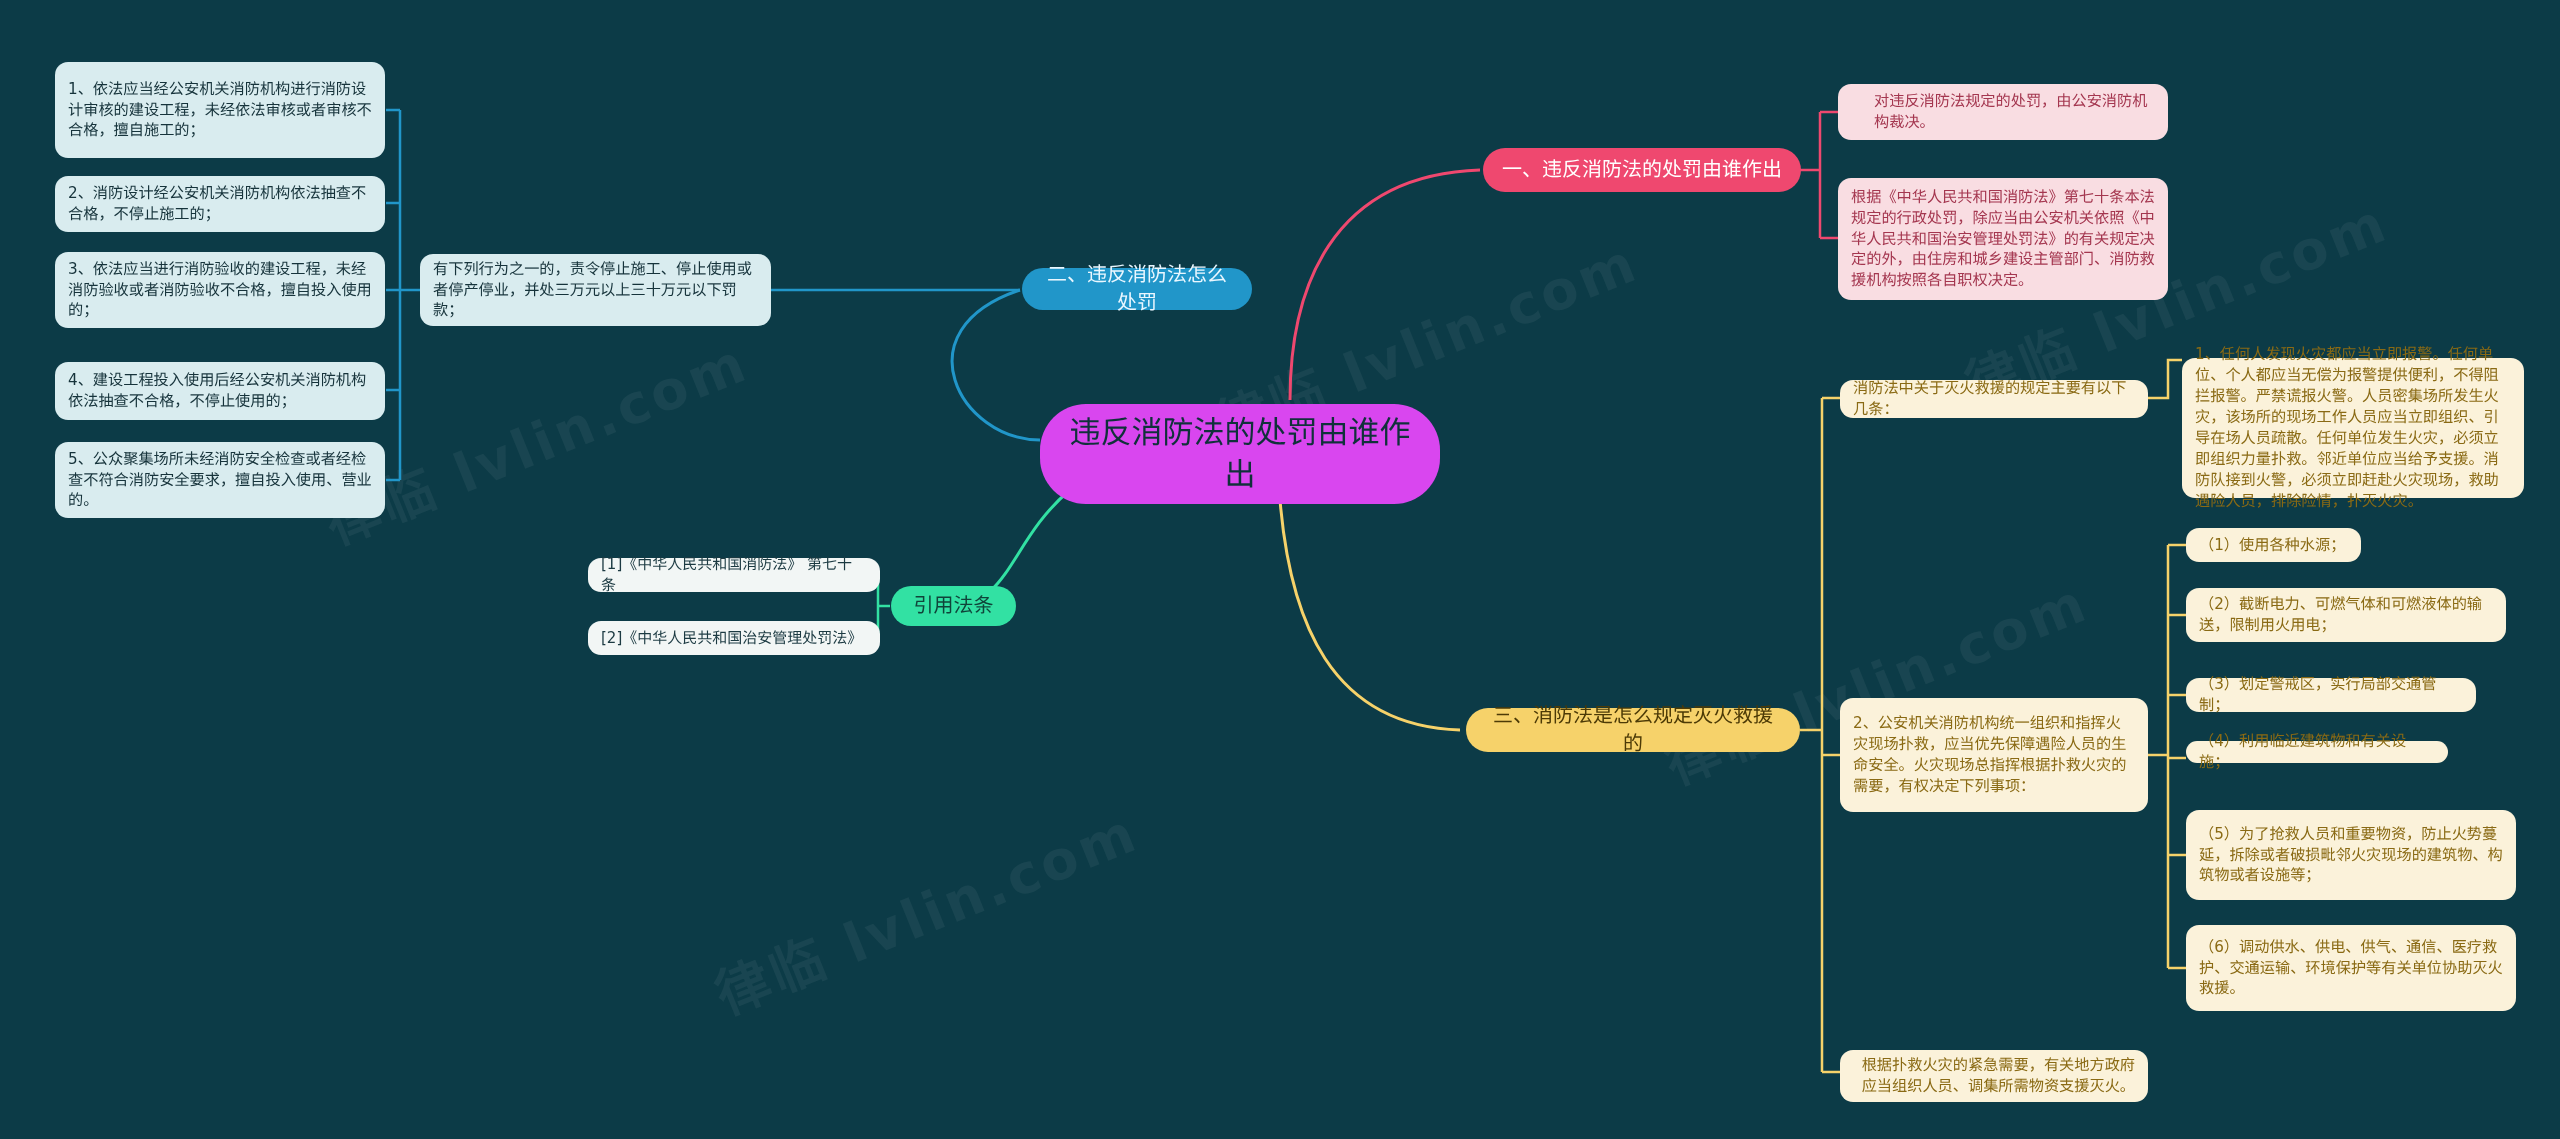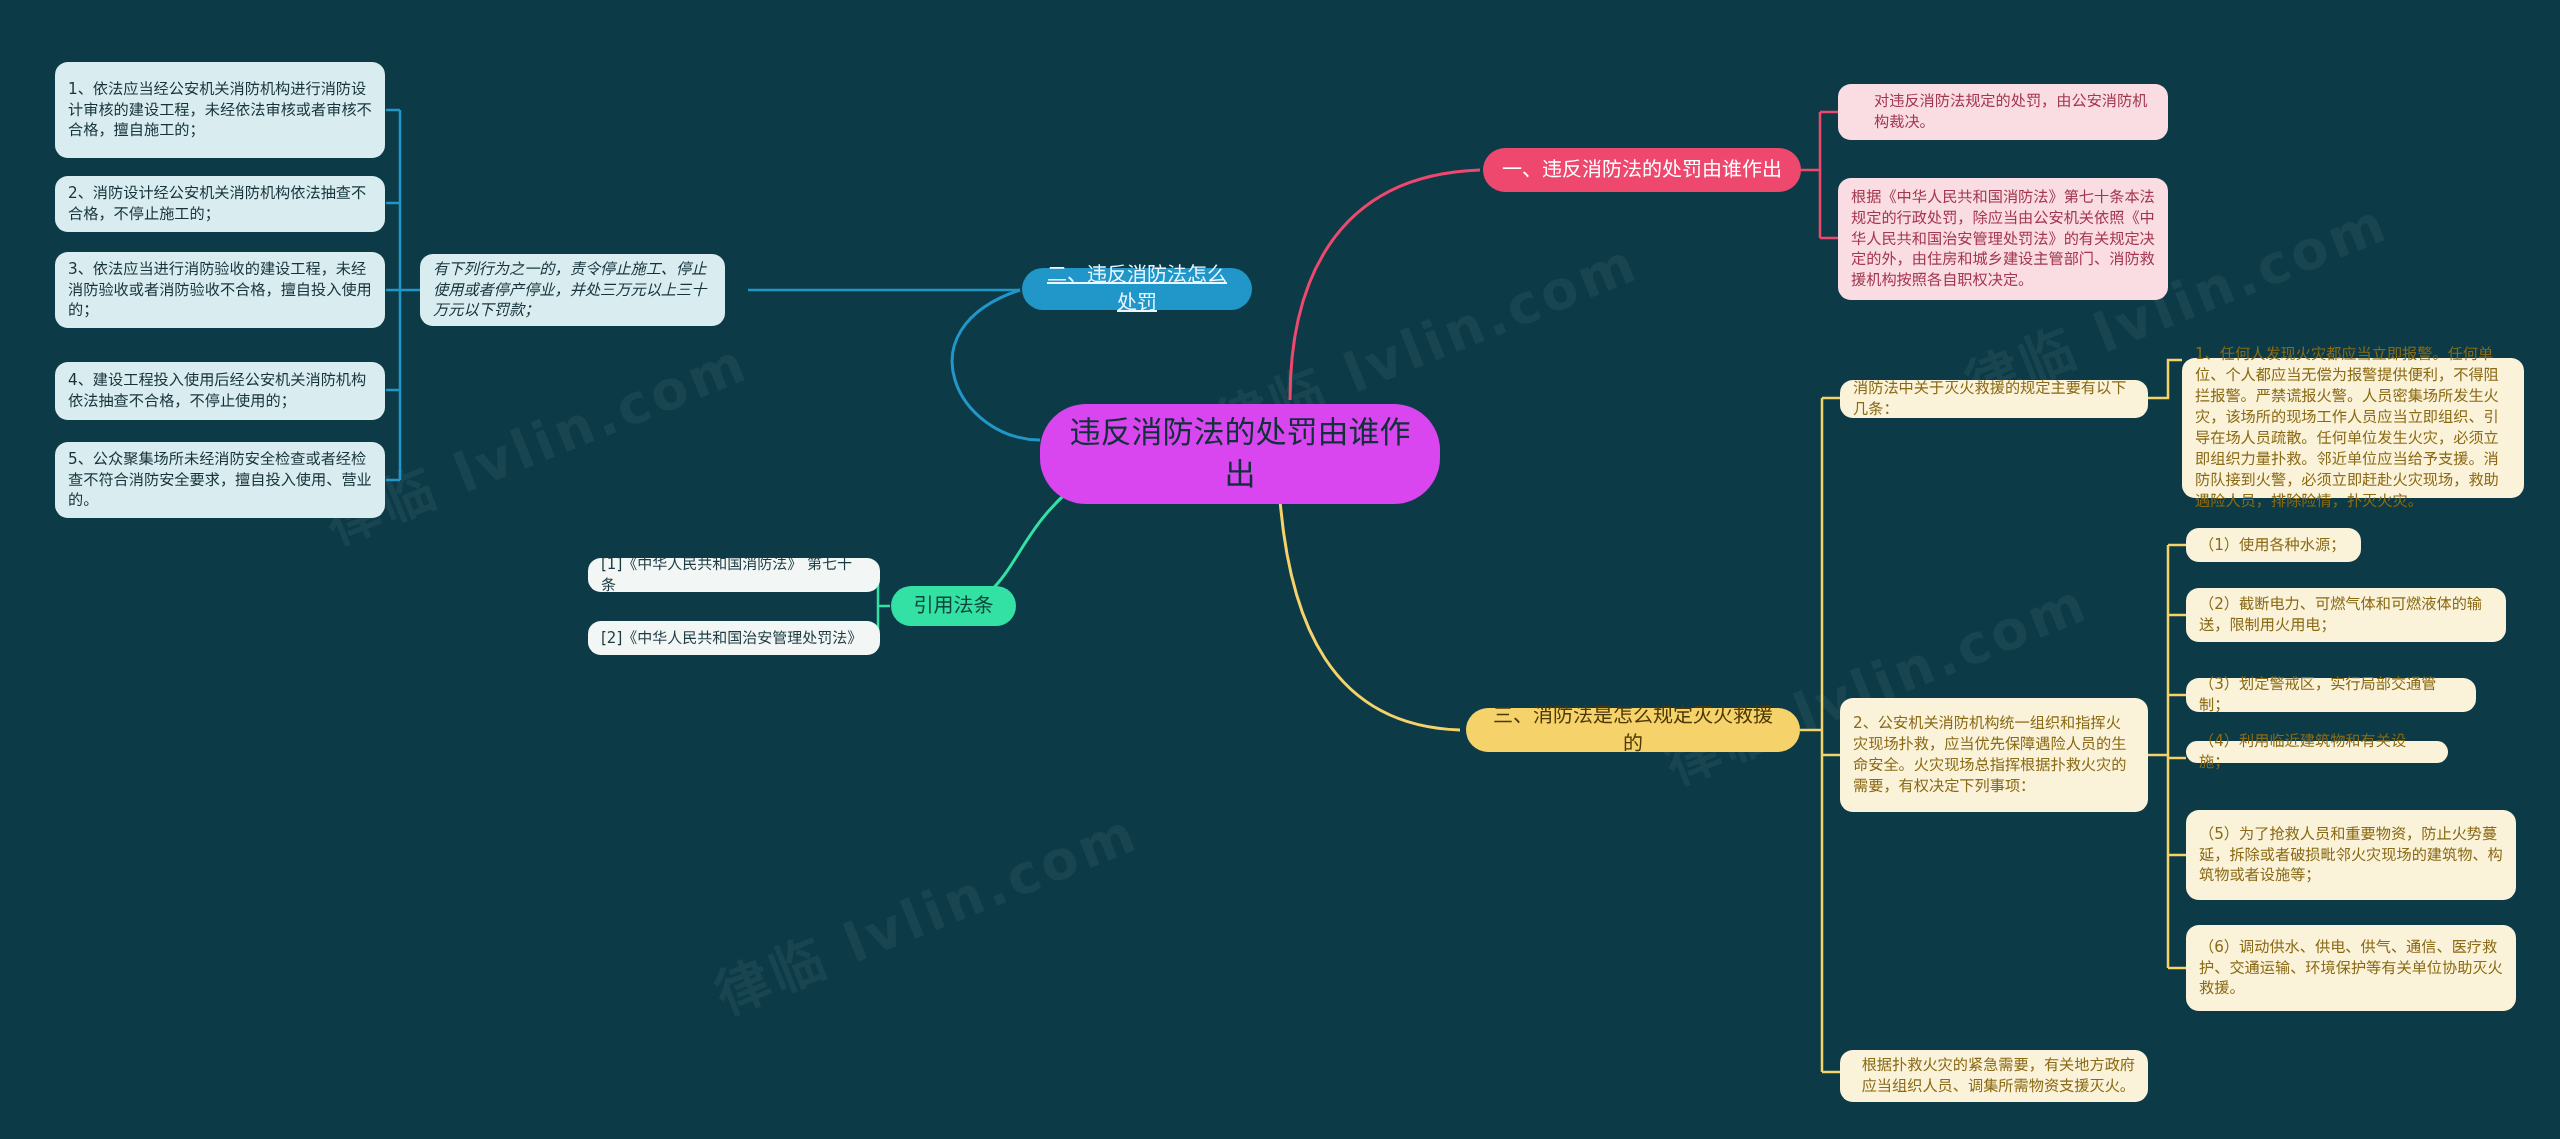--- a/index.html
+++ b/index.html
@@ -72,21 +72,21 @@
     border-radius: 26px;
     font-size: 20px;
     display: flex;
     align-items: center;
     justify-content: center;
     padding: 8px 18px;
     text-align: center;
     font-weight: 500;
   }
   .pill-pink   { background: #ef486f; color: #ffffff; text-align: right; }
-  .pill-blue   { background: #2196c9; color: #eaf7ff; text-decoration: underline; }
+  .pill-blue   { background: #2196c9; color: #eaf7ff; }
   .pill-green  { background: #32e1a3; color: #10443a; }
   .pill-yellow { background: #f6d26a; color: #4c3a06; }
 
   
   .leaf {
     border-radius: 13px;
     font-size: 15.2px;
     padding: 10px 13px;
     display: flex;
     align-items: center;
@@ -162,21 +162,21 @@
 <div class="node root" style="left:1040px; top:404px; width:400px; height:100px;">违反消防法的处罚由谁作出</div>
 
 <div class="node pill pill-pink" style="left:1483px; top:148px; width:318px; height:44px;">一、违反消防法的处罚由谁作出</div>
 
 <div class="node leaf leaf-pink" style="left:1838px; top:84px; width:330px; height:56px;padding-left:36px;">对违反消防法规定的处罚，由公安消防机构裁决。</div>
 
 <div class="node leaf leaf-pink" style="left:1838px; top:178px; width:330px; height:122px;">根据《中华人民共和国消防法》第七十条本法规定的行政处罚，除应当由公安机关依照《中华人民共和国治安管理处罚法》的有关规定决定的外，由住房和城乡建设主管部门、消防救援机构按照各自职权决定。</div>
 
 <div class="node pill pill-blue" style="left:1022px; top:268px; width:230px; height:42px;">二、违反消防法怎么处罚</div>
 
-<div class="node leaf leaf-cyan" style="left:420px; top:254px; width:305px; height:72px;font-style:italic;">有下列行为之一的，责令停止施工、停止使用或者停产停业，并处三万元以上三十万元以下罚款；</div>
+<div class="node leaf leaf-cyan" style="left:420px; top:254px; width:351px; height:72px;">有下列行为之一的，责令停止施工、停止使用或者停产停业，并处三万元以上三十万元以下罚款；</div>
 
 <div class="node leaf leaf-cyan" style="left:55px; top:62px; width:330px; height:96px;">1、依法应当经公安机关消防机构进行消防设计审核的建设工程，未经依法审核或者审核不合格，擅自施工的；</div>
 
 <div class="node leaf leaf-cyan" style="left:55px; top:176px; width:330px; height:56px;">2、消防设计经公安机关消防机构依法抽查不合格，不停止施工的；</div>
 
 <div class="node leaf leaf-cyan" style="left:55px; top:252px; width:330px; height:76px;">3、依法应当进行消防验收的建设工程，未经消防验收或者消防验收不合格，擅自投入使用的；</div>
 
 <div class="node leaf leaf-cyan" style="left:55px; top:362px; width:330px; height:58px;">4、建设工程投入使用后经公安机关消防机构依法抽查不合格，不停止使用的；</div>
 
 <div class="node leaf leaf-cyan" style="left:55px; top:442px; width:330px; height:76px;">5、公众聚集场所未经消防安全检查或者经检查不符合消防安全要求，擅自投入使用、营业的。</div>

